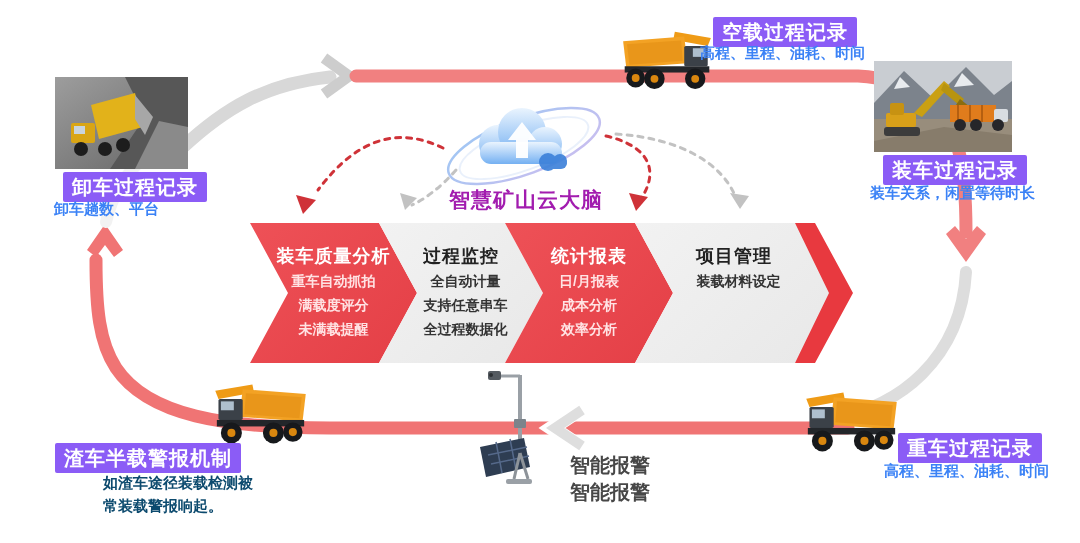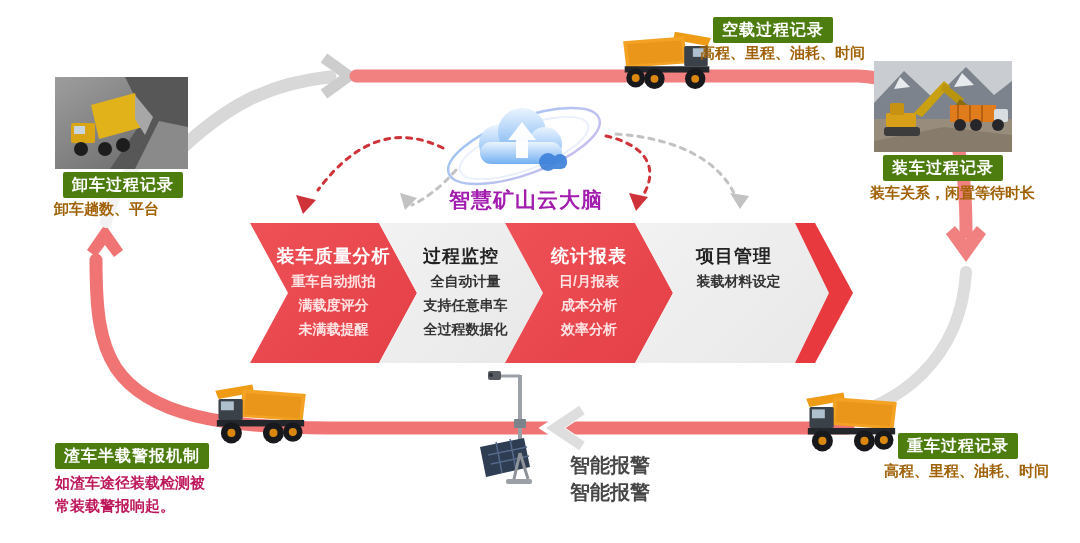--- a/index.html
+++ b/index.html
@@ -1,36 +1,36 @@
 <!DOCTYPE html>
 <html><head>
 <meta charset="utf-8">
 <style>
   html,body{margin:0;padding:0;}
   body{width:1080px;height:543px;position:relative;overflow:hidden;background:#ffffff;
        font-family:"Liberation Sans","DejaVu Sans",sans-serif;}
   
-  .tag{position:absolute;background:#4d7c0f;color:#fff;font-weight:bold;font-size:16px;
+  .tag{position:absolute;background:#8b5cf6;color:#fff;font-weight:bold;font-size:20px;
        line-height:1;padding:5px 9px;border-radius:2px;letter-spacing:1px;white-space:nowrap;z-index:6;}
-  .desc{position:absolute;color:#a16207;font-weight:bold;font-size:15px;white-space:nowrap;z-index:6;}
+  .desc{position:absolute;color:#3b82f6;font-weight:bold;font-size:15px;white-space:nowrap;z-index:6;}
   
   .chev{position:absolute;top:223px;height:140px;box-sizing:border-box;z-index:4;
         display:flex;flex-direction:column;text-align:center;padding-top:20px;
         clip-path:polygon(0 0,calc(100% - 38px) 0,100% 50%,calc(100% - 38px) 100%,0 100%,38px 50%);}
   .chev.red{background:linear-gradient(135deg,#ee5157,#e43f46);color:#fff;}
   .chev.light{background:linear-gradient(135deg,#f2f2f2,#e8e8e8);color:#222;}
   .chev .t{font-size:18px;font-weight:bold;line-height:26px;letter-spacing:1px;white-space:nowrap;}
   .chev .i{font-size:14px;line-height:24px;font-weight:bold;white-space:nowrap;}
   .chev.red .i{color:#ffe3e4;}
   .chev.light .i{color:#333;margin-left:9px;}
   .chev-tip{position:absolute;top:223px;height:140px;z-index:4;background:#e8393f;
         clip-path:polygon(0 0,20px 0,100% 50%,20px 100%,0 100%,34px 50%);}
   
   .capture-label{position:absolute;z-index:6;color:#474747;font-weight:bold;font-size:20px;line-height:27px;white-space:nowrap;}
-  .alarm-par{position:absolute;z-index:6;color:#be185d;font-weight:bold;font-size:15px;line-height:23px;white-space:nowrap;}
+  .alarm-par{position:absolute;z-index:6;color:#0c4a6e;font-weight:bold;font-size:15px;line-height:23px;white-space:nowrap;margin-left:48px;}
   .hub-title{position:absolute;left:436px;top:186px;width:180px;text-align:center;z-index:7;
              color:#a21caf;font-weight:bold;font-size:21px;letter-spacing:1px;white-space:nowrap;}
   svg{display:block;}
   .layer{position:absolute;left:0;top:0;z-index:1;}
   .art{position:absolute;z-index:3;}
 </style>
 </head>
 <body>
 
 <svg class="layer" width="1080" height="543" viewBox="0 0 1080 543">

